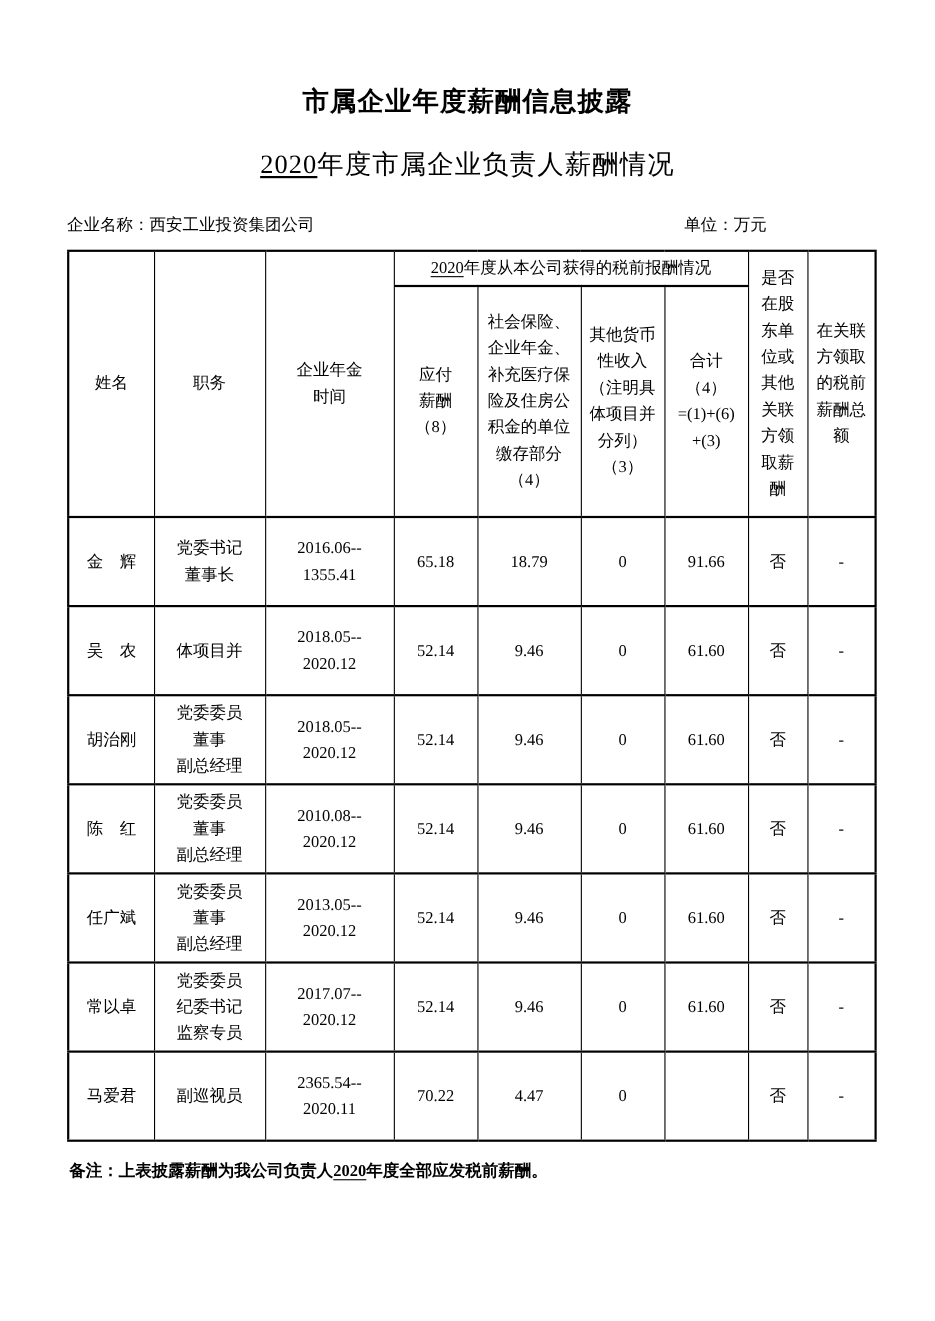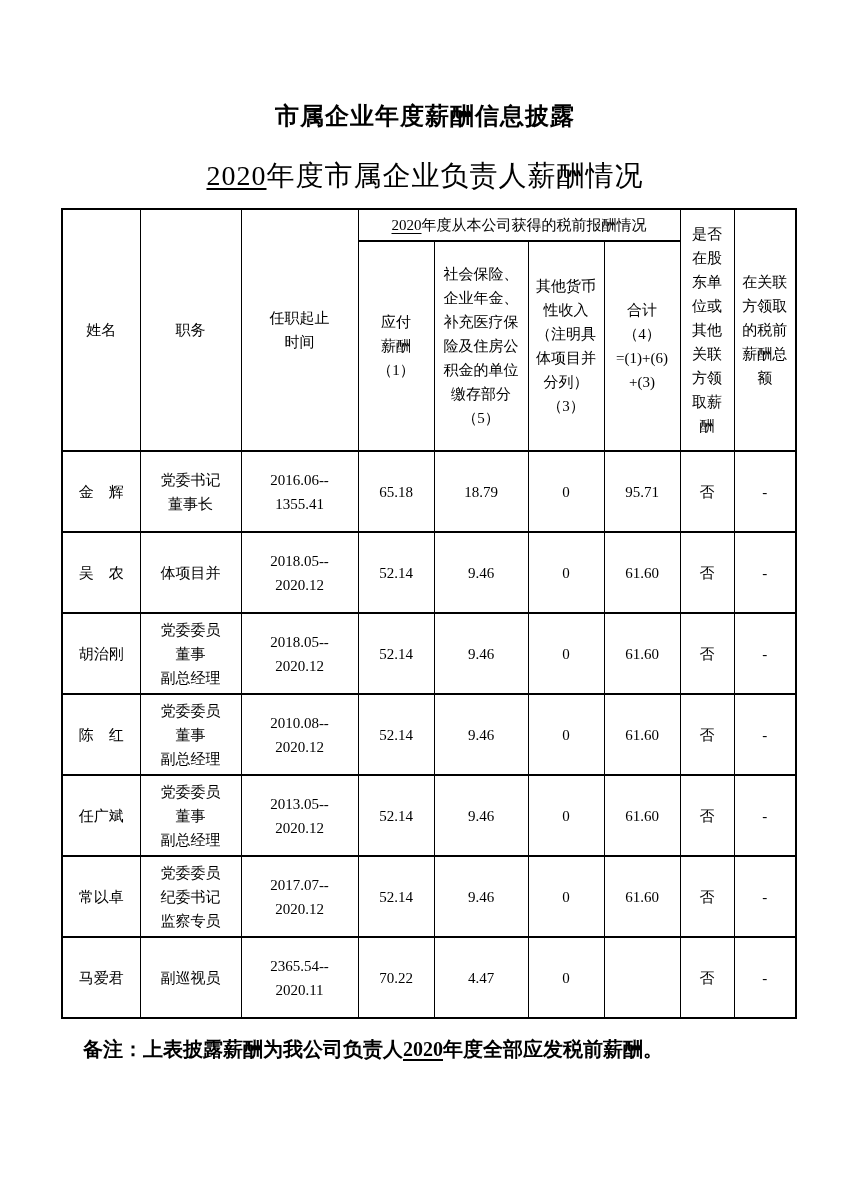--- a/index.html
+++ b/index.html
@@ -7,30 +7,30 @@
   .page {
     position: relative;
     width: 850px;
     height: 1201px;
     background: #ffffff;
     color: #000000;
     font-family: "Liberation Serif", "DejaVu Serif", serif;
     overflow: hidden;
   }
   .title {
-    padding-top: 100px;
+    padding-top: 76px;
     text-align: center;
     font-size: 24px;
     font-weight: bold;
     letter-spacing: 1px;
   }
   .subtitle {
     margin-top: 25px;
     text-align: center;
-    font-size: 28px;
+    font-size: 24px;
     font-weight: normal;
     letter-spacing: 1px;
   }
   .u { text-decoration: underline; text-underline-offset: 3px; }
   .meta {
     width: 734px;
     margin: 30px 0 0 61px;
     display: flex;
     justify-content: space-between;
     font-size: 15px;
@@ -52,80 +52,84 @@
     text-align: center;
     vertical-align: middle;
     white-space: pre-line;
     line-height: 1.6;
     padding: 2px;
   }
   tr.hrow1 { height: 32px; }
   tr.hrow2 { height: 210px; }
   tr.drow  { height: 81px; }
   .note {
-    margin: 17px 0 0 83px;
-    font-size: 20px;
+    margin: 17px 0 0 63px;
+    font-size: 15px;
     font-weight: bold;
   }
 </style>
 </head>
 <body>
 
 <div class="page">
 
   <div class="title">市属企业年度薪酬信息披露</div>
 
   <div class="subtitle"><span class="u">2020</span><span>年度市属企业负责人薪酬情况</span></div>
 
+  <div class="meta">
+    <span>企业名称：西安工业投资集团公司</span>
+    <span class="unit">单位：万元</span>
+  </div>
 
   <table class="salary">
     <colgroup>
       <col style="width:78px">
         <col style="width:101px">
         <col style="width:117px">
       <col style="width:76px">
         <col style="width:94px">
         <col style="width:76px">
       <col style="width:76px">
         <col style="width:54px">
         <col style="width:62px">
     </colgroup>
     <tbody>
       <tr class="hrow1">
         <th rowspan="2">姓名</th>
         <th rowspan="2">职务</th>
-        <th rowspan="2">任职起止
+        <th rowspan="2">企业年金
 时间</th>
         <th colspan="4"><span class="u">2020</span><span>年度从本公司获得的税前报酬情况</span></th>
         <th rowspan="2">是否
 在股
 东单
 位或
 其他
 关联
 方领
 取薪
 酬</th>
         <th rowspan="2">在关联
 方领取
 的税前
 薪酬总
 额</th>
       </tr>
       <tr class="hrow2">
         <th>应付
 薪酬
-（1）</th>
+（8）</th>
         <th>社会保险、
 企业年金、
 补充医疗保
 险及住房公
 积金的单位
 缴存部分
-（5）</th>
+（4）</th>
         <th>其他货币
 性收入
 （注明具
 体项目并
 分列）
 （3）</th>
         <th>合计
 （4）
 =(1)+(6)
 +(3)</th>
@@ -133,21 +137,21 @@
 
       <tr class="drow">
         <td>金　辉</td>
         <td>党委书记
 董事长</td>
         <td>2016.06--
 1355.41</td>
         <td>65.18</td>
         <td>18.79</td>
         <td>0</td>
-        <td>95.71</td>
+        <td>91.66</td>
         <td>否</td>
         <td>-</td>
       </tr>
       <tr class="drow">
         <td>吴　农</td>
         <td>体项目并</td>
         <td>2018.05--
 2020.12</td>
         <td>52.14</td>
         <td>9.46</td>

